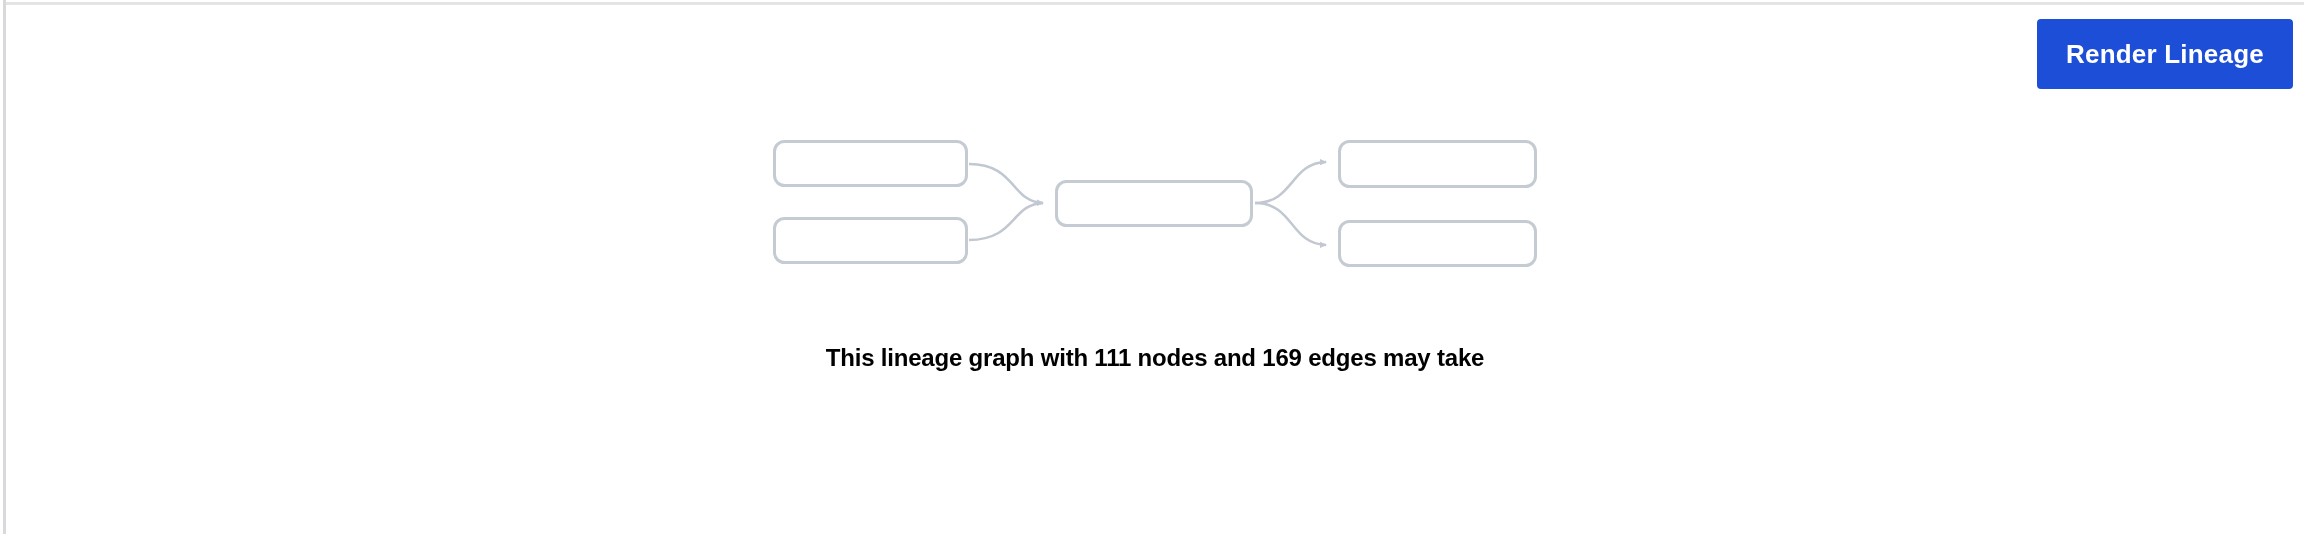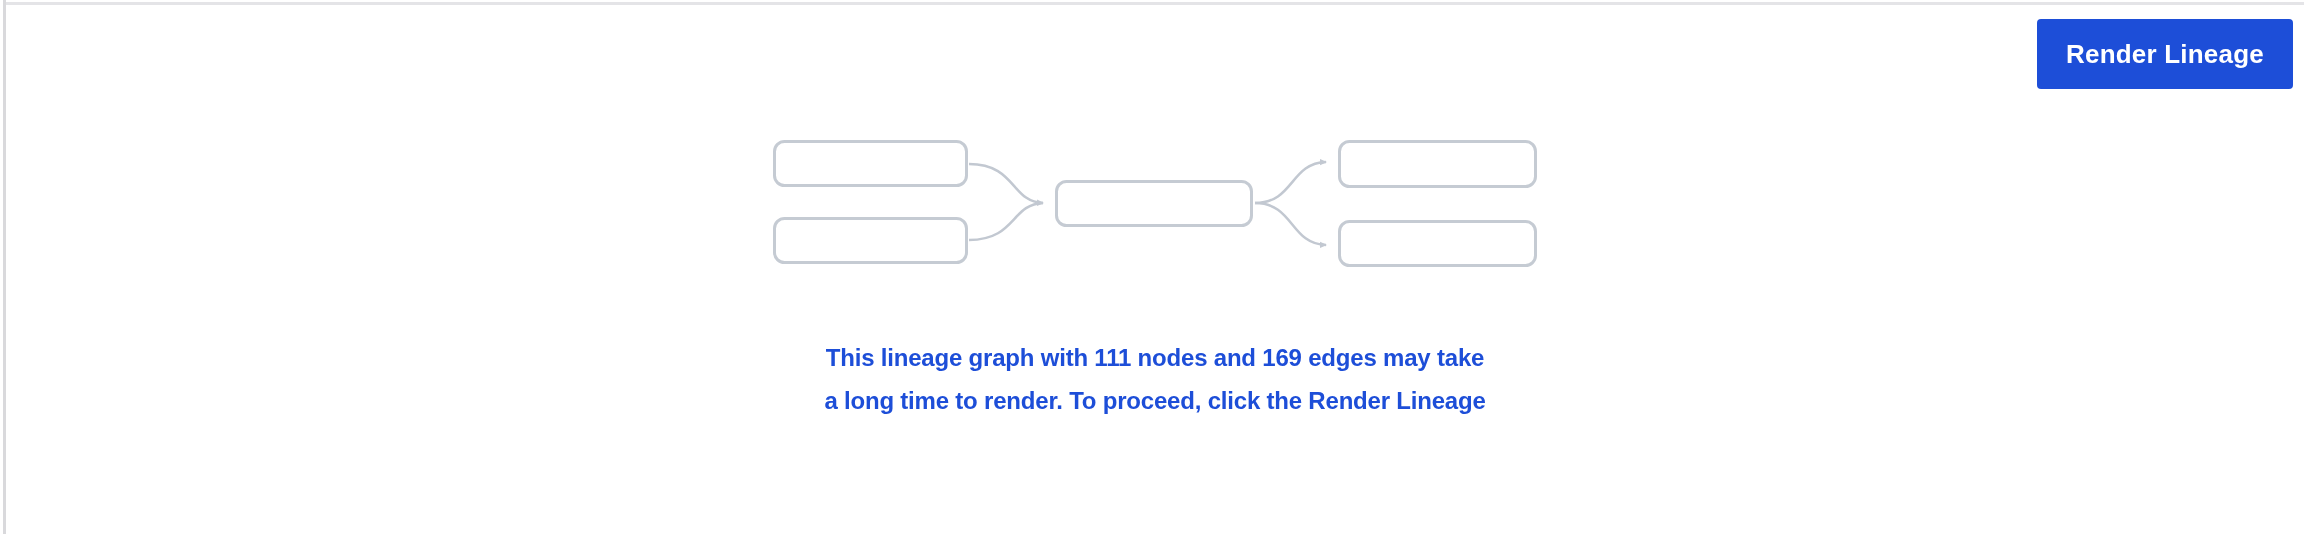--- a/index.html
+++ b/index.html
@@ -62,21 +62,21 @@
   .message {
     position: absolute;
     top: 336px;
     left: 745px;
     width: 820px;
     text-align: center;
     font-size: 24px;
     font-weight: 700;
     line-height: 43px;
     letter-spacing: -0.2px;
-    color: #1d4ed8;
+    color: #000000;
   }
   .message .line { white-space: nowrap; }
 </style>
 </head>
 <body>
 
 <div class="panel">
 
   <div class="top-border"></div>
   <div class="left-border"></div>
@@ -99,17 +99,16 @@
 
       <rect x="1.5" y="1.5" width="192" height="44" rx="10" fill="#ffffff" stroke-width="3" stroke="#c5cbd3"></rect>
       <rect x="1.5" y="78.5" width="192" height="44" rx="10" fill="#ffffff" stroke-width="3" stroke="#c5cbd3"></rect>
       <rect x="283.5" y="41.5" width="195" height="44" rx="10" fill="#ffffff" stroke-width="3" stroke="#c5cbd3"></rect>
       <rect x="566.5" y="1.5" width="196" height="45" rx="10" fill="#ffffff" stroke-width="3" stroke="#c5cbd3"></rect>
       <rect x="566.5" y="81.5" width="196" height="44" rx="10" fill="#ffffff" stroke-width="3" stroke="#c5cbd3"></rect>
     </svg>
 
     <div class="message">
       <div class="line">This lineage graph with 111 nodes and 169 edges may take</div>
-      <div class="line">a long time to render. To proceed, click the Render Lineage</div>
     </div>
 
   </div>
 </div>
 
 </body></html>

